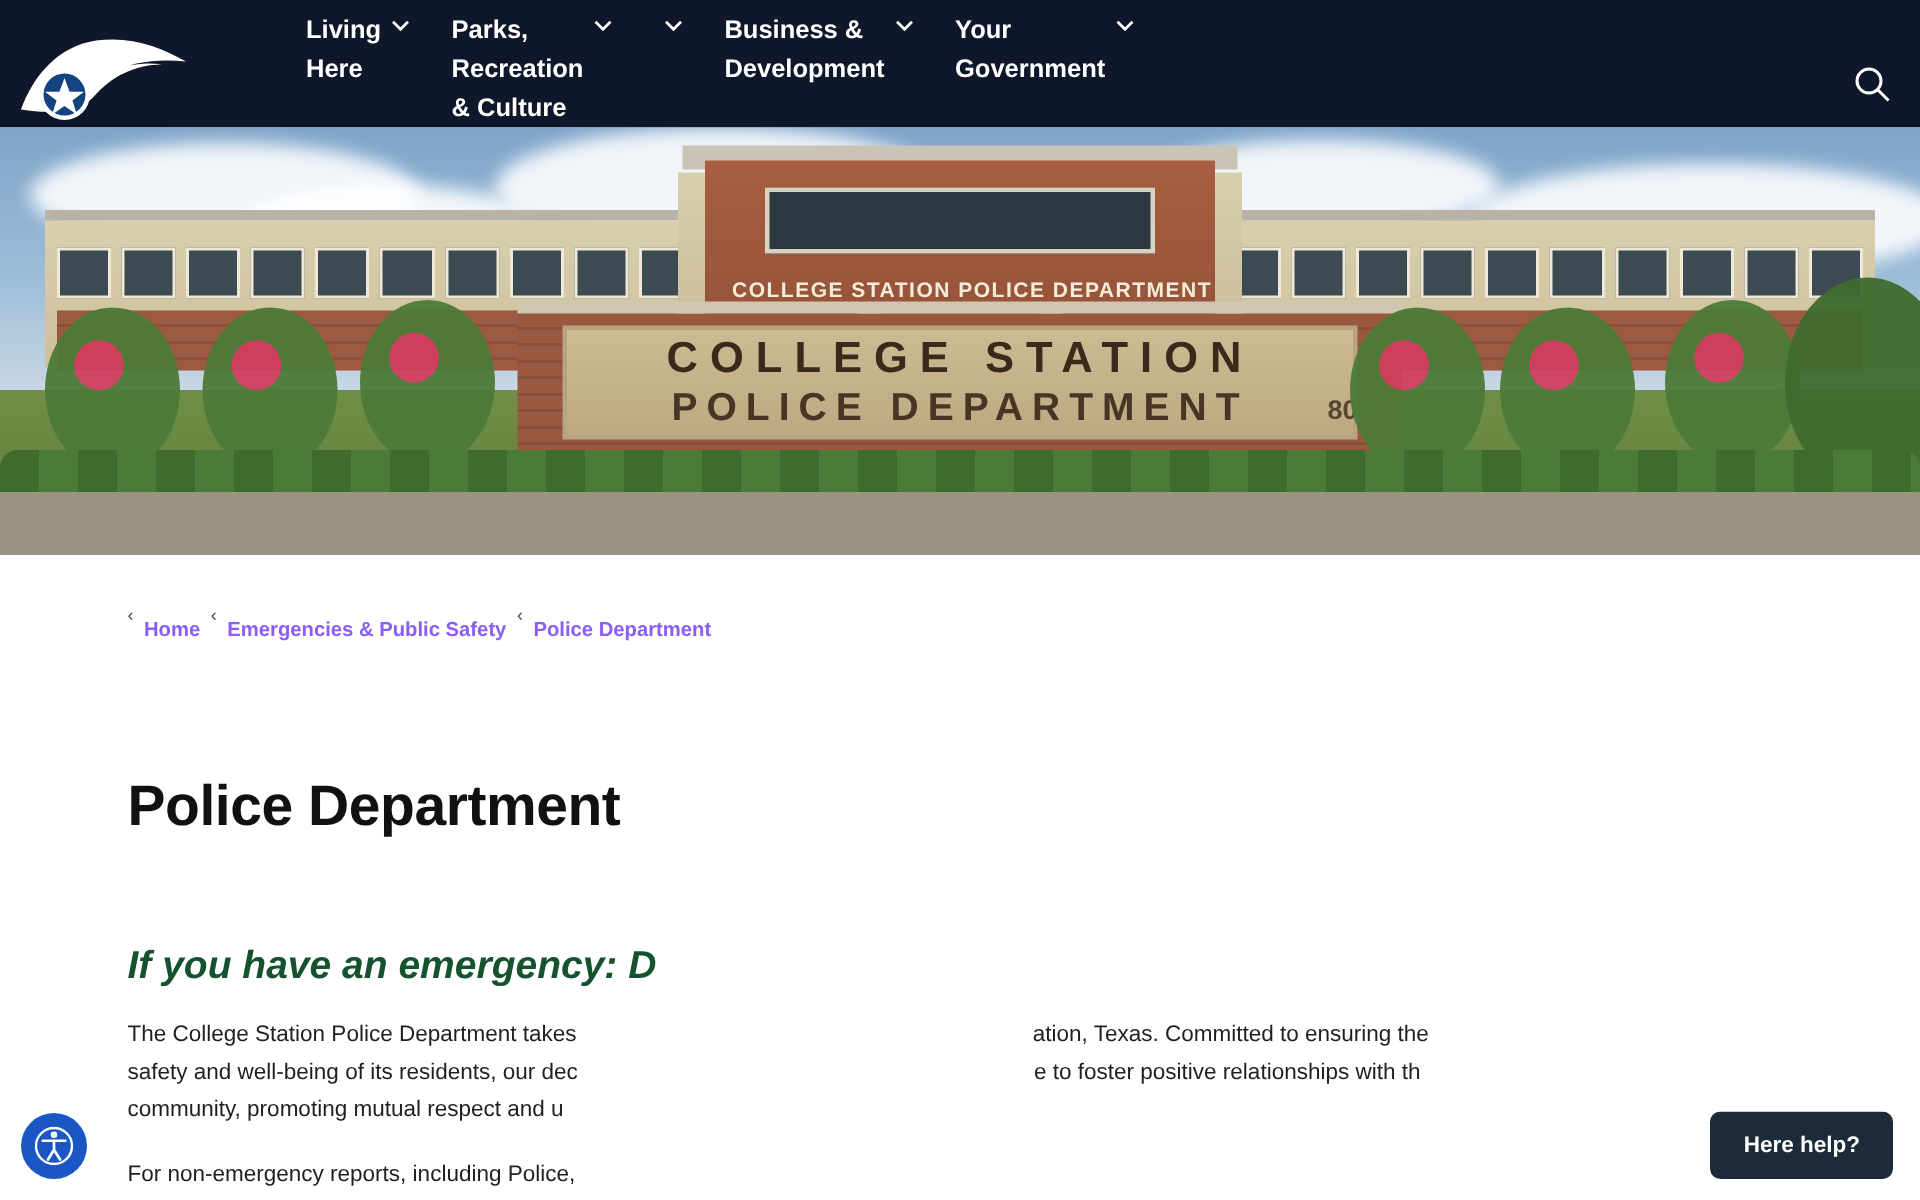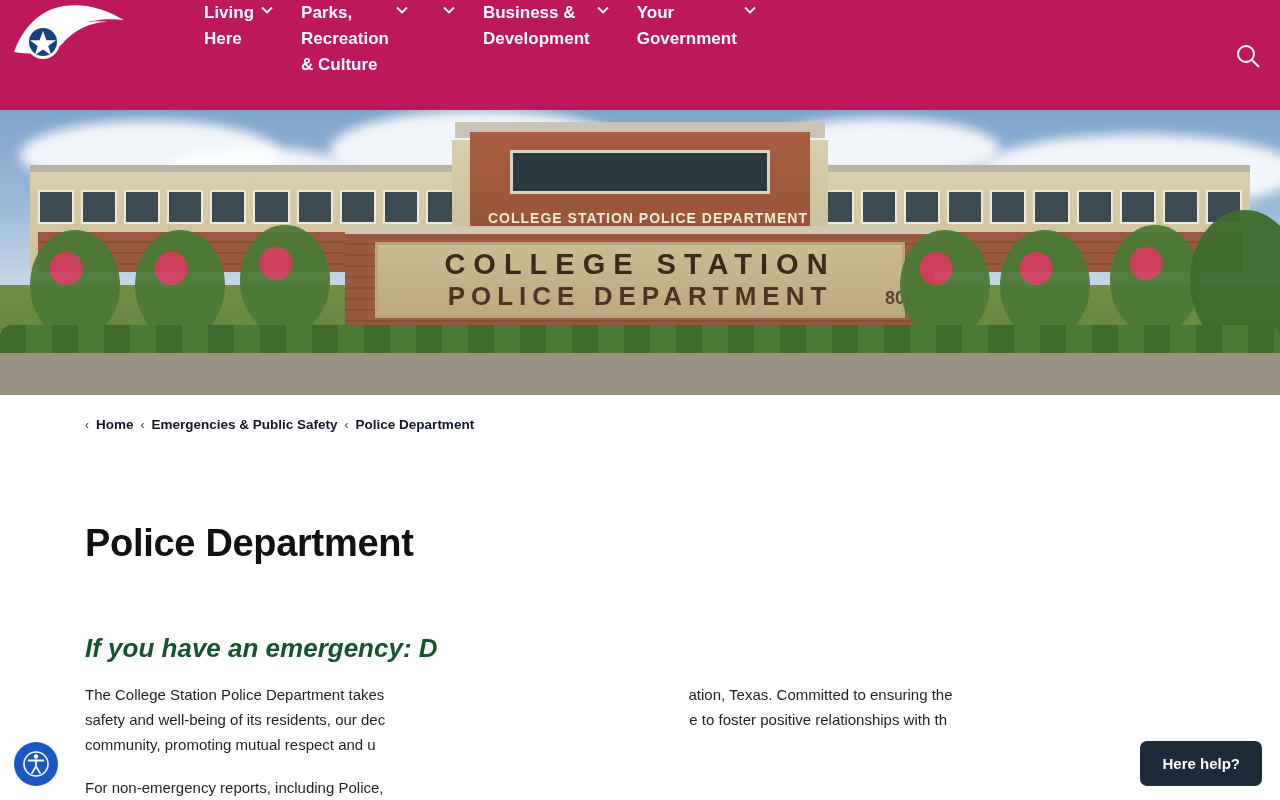--- a/index.html
+++ b/index.html
@@ -8,24 +8,24 @@
     width: 1280px; height: 800px;
     overflow: hidden;
     font-family: "Liberation Sans", sans-serif;
     background: #ffffff;
   }
 
   
   .header {
     position: relative;
     width: 1280px;
-    height: 110px;
-    background: #be185d;
-    display: flex;
-    align-items: flex-start;
+    height: 85px;
+    background: #0f172a;
+    display: flex;
+    align-items: flex-end;
   }
   .logo {
     margin-left: 10px;
     width: 120px;
     height: 64px;
     position: relative;
     flex: none;
   }
   .logo svg { display: block; }
 
@@ -245,21 +245,21 @@
   .crumbs {
     display: flex;
     align-items: center;
     gap: 7px;
     padding: 22px 0 0 85px;
     font-size: 13.5px;
     font-weight: bold;
     color: #1b1b1b;
   }
   .crumbs .sep { color: #444; font-weight: normal; font-size: 12px; }
-  .crumbs a { color: #0f172a; text-decoration: none; cursor: pointer; }
+  .crumbs a { color: #8b5cf6; text-decoration: none; cursor: pointer; margin-top: 20px; }
 
   
   .main {
     padding: 0 85px;
     position: relative;
   }
   .page-title {
     font-size: 38px;
     font-weight: bold;
     color: #111;

